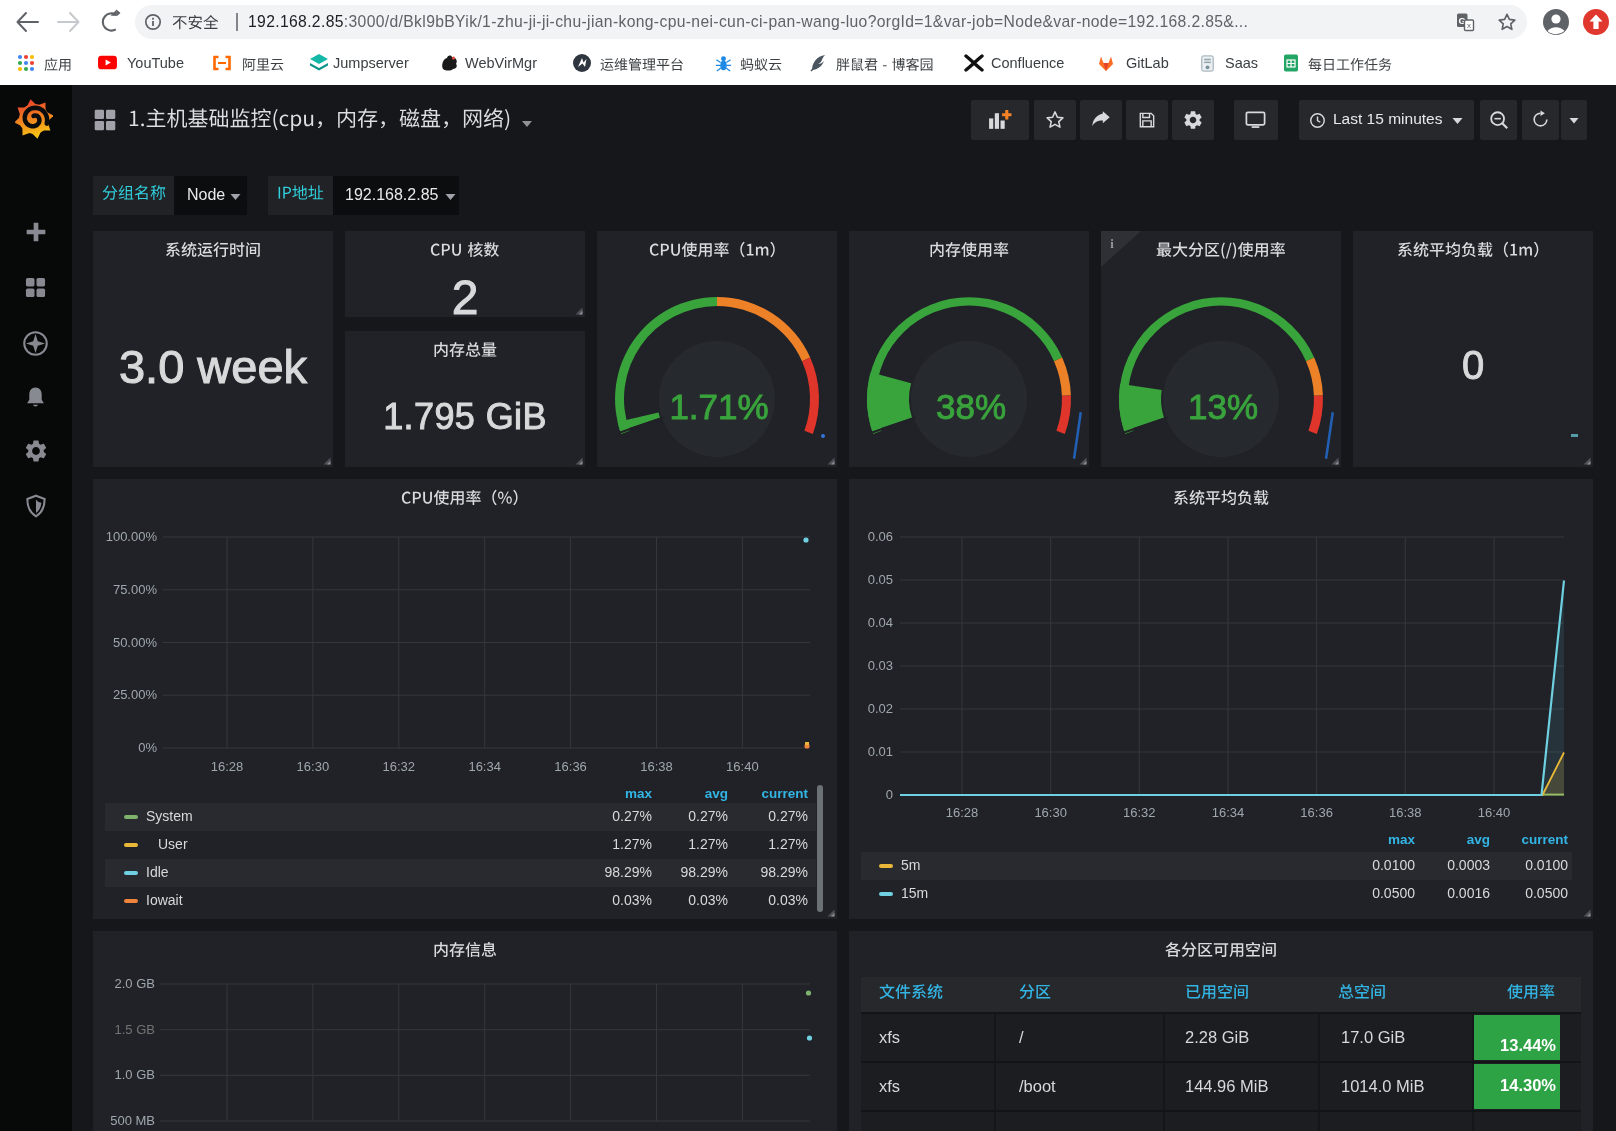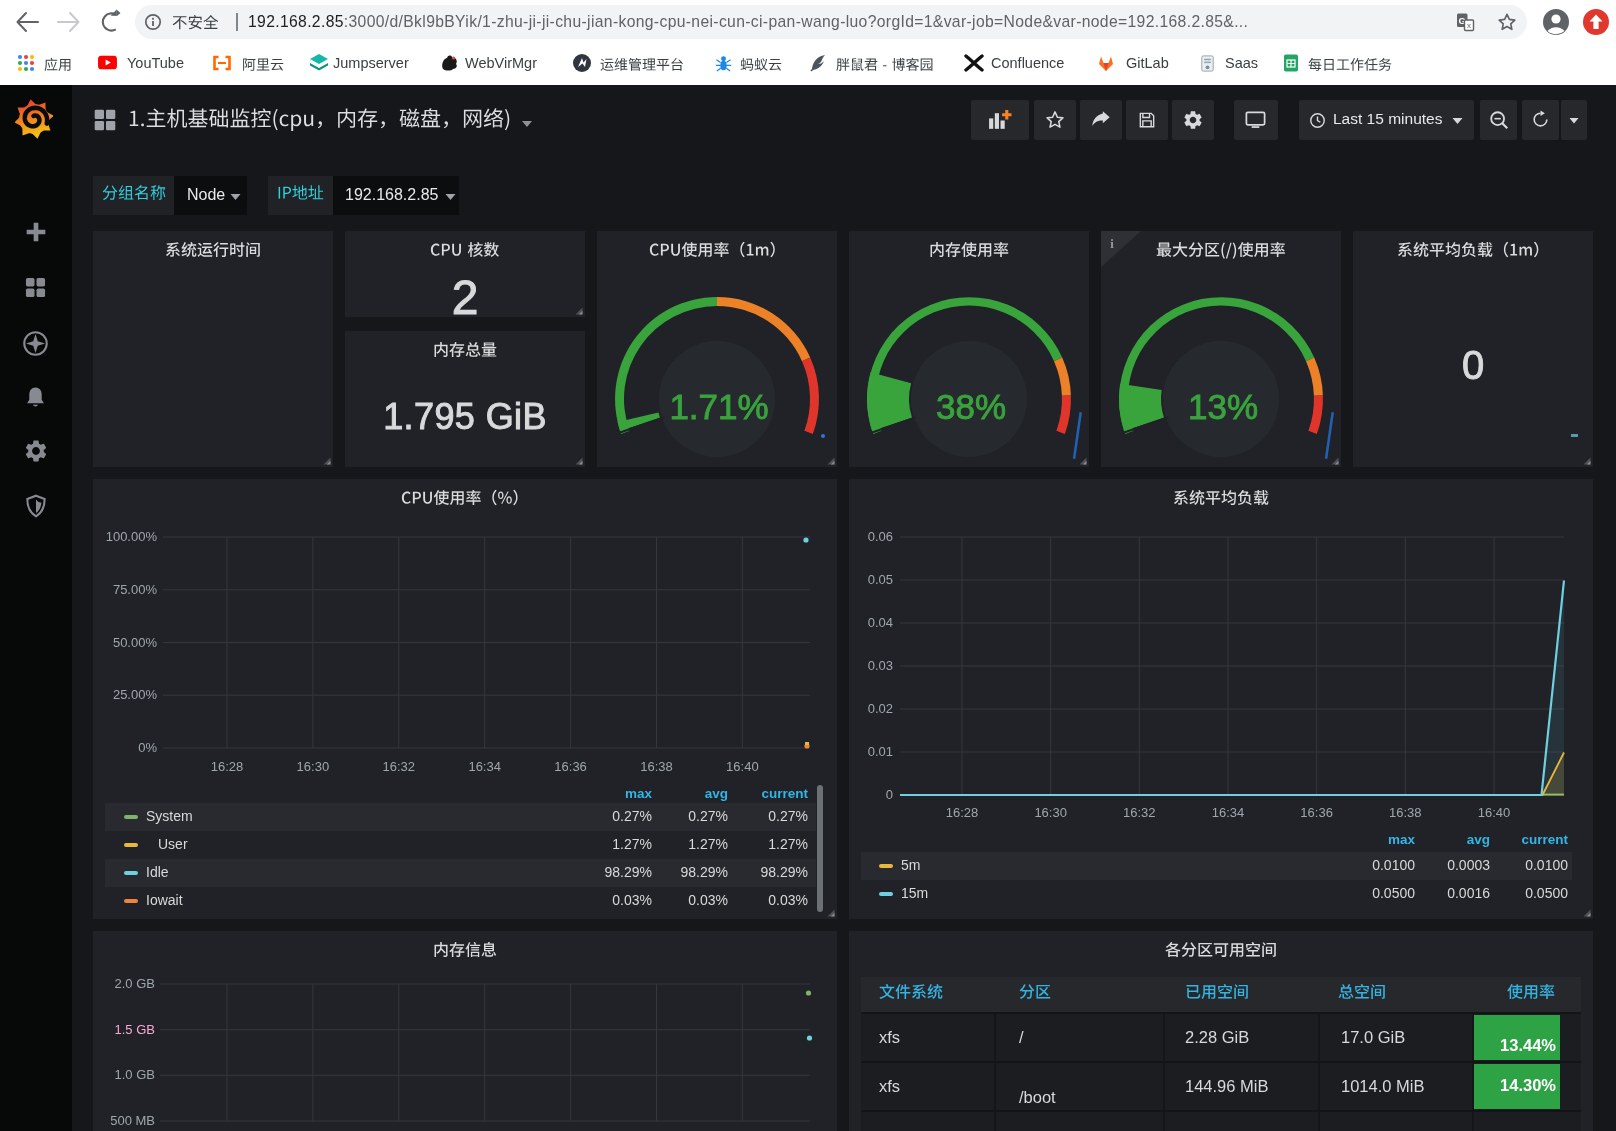--- a/index.html
+++ b/index.html
@@ -440,20 +440,21 @@
           <use href="#g8fd0m" x="2000"></use>
           <use href="#g884cm" x="3000"></use>
           <use href="#g65f6m" x="4000"></use>
           <use href="#g95f4m" x="5000"></use>
         </g>
       </svg></div>
     <svg width="8" height="8" style="position:absolute;left:323px;top:457px">
       <path d="M7.5 0.5 V7.5 H0.5 Z" fill="#4e5156"></path>
       <path d="M7.5 3.8 V7.5 H3.8 Z" fill="#868b90"></path>
     </svg>
+    <div style="position:absolute;left:213px;top:339px;font:400 47px 'Liberation Sans',sans-serif;color:#d8d9da;white-space:nowrap;transform:translateX(-50%);-webkit-text-stroke:1.05px #d8d9da;">3.0 week</div>
     <div style="position:absolute;left:345px;top:231px;width:240px;height:86px;background:#202227"></div>
     <div style="position:absolute;left:430.3px;top:241.2px"><svg width="69" height="20" style="overflow:visible;">
         <g transform="translate(0,14.6) scale(0.016000,-0.016000)" fill="#dadbdd">
           <use href="#g43m" x="0"></use>
           <use href="#g50m" x="646"></use>
           <use href="#g55m" x="1294"></use>
           <use href="#g6838m" x="2337"></use>
           <use href="#g6570m" x="3337"></use>
         </g>
       </svg></div>
@@ -742,21 +743,21 @@
       <line x1="312.9" y1="984.0" x2="312.9" y2="1121.0" stroke="#34373d" stroke-width="1"></line>
       <line x1="398.8" y1="984.0" x2="398.8" y2="1121.0" stroke="#34373d" stroke-width="1"></line>
       <line x1="484.7" y1="984.0" x2="484.7" y2="1121.0" stroke="#34373d" stroke-width="1"></line>
       <line x1="570.6" y1="984.0" x2="570.6" y2="1121.0" stroke="#34373d" stroke-width="1"></line>
       <line x1="656.5" y1="984.0" x2="656.5" y2="1121.0" stroke="#34373d" stroke-width="1"></line>
       <line x1="742.4" y1="984.0" x2="742.4" y2="1121.0" stroke="#34373d" stroke-width="1"></line>
       <circle cx="808.5" cy="993" r="2.6" fill="#7eb26d"></circle>
       <circle cx="809.5" cy="1038" r="2.6" fill="#6ed0e0"></circle>
     </svg>
     <div style="position:absolute;left:155px;top:976px;font:400 13px 'Liberation Sans',sans-serif;color:#9fa7ae;white-space:nowrap;transform:translateX(-100%);">2.0 GB</div>
-    <div style="position:absolute;left:155px;top:1021.7px;font:400 13px 'Liberation Sans',sans-serif;color:#f9a8d4;white-space:nowrap;transform:translateX(-100%);">1.5 GB</div>
+    <div style="position:absolute;left:155px;top:1021.7px;font:400 13px 'Liberation Sans',sans-serif;color:#737373;white-space:nowrap;transform:translateX(-100%);">1.5 GB</div>
     <div style="position:absolute;left:155px;top:1067.3px;font:400 13px 'Liberation Sans',sans-serif;color:#9fa7ae;white-space:nowrap;transform:translateX(-100%);">1.0 GB</div>
     <div style="position:absolute;left:155px;top:1113px;font:400 13px 'Liberation Sans',sans-serif;color:#9fa7ae;white-space:nowrap;transform:translateX(-100%);">500 MB</div>
     <div style="position:absolute;left:849px;top:931px;width:744px;height:200px;background:#202227"></div>
     <div style="position:absolute;left:1165.0px;top:941.2px"><svg width="112" height="20" style="overflow:visible;">
         <g transform="translate(0,14.6) scale(0.016000,-0.016000)" fill="#dadbdd">
           <use href="#g5404m" x="0"></use>
           <use href="#g5206m" x="1000"></use>
           <use href="#g533am" x="2000"></use>
           <use href="#g53efm" x="3000"></use>
           <use href="#g7528m" x="4000"></use>
@@ -813,21 +814,21 @@
     <div style="position:absolute;left:1341px;top:1028px;font:400 16.5px 'Liberation Sans',sans-serif;color:#d8d9da;white-space:nowrap;">17.0 GiB</div>
     <div style="position:absolute;left:1474px;top:1015px;width:86px;height:45px;background:#2ea345"></div>
     <div style="position:absolute;left:1556px;top:1027px;font:700 16.5px 'Liberation Sans',sans-serif;color:#fff;white-space:nowrap;transform:translateX(-100%);margin-top:9px;">13.44%</div>
     <div style="position:absolute;left:861px;top:1061px;width:720px;height:2px;background:#121418"></div>
     <div style="position:absolute;left:861px;top:1063px;width:720px;height:47px;background:#1b1d21"></div>
     <div style="position:absolute;left:994px;top:1063px;width:2px;height:47px;background:#141619"></div>
     <div style="position:absolute;left:1163px;top:1063px;width:2px;height:47px;background:#141619"></div>
     <div style="position:absolute;left:1318px;top:1063px;width:2px;height:47px;background:#141619"></div>
     <div style="position:absolute;left:1472px;top:1063px;width:2px;height:47px;background:#141619"></div>
     <div style="position:absolute;left:879px;top:1077px;font:400 16.5px 'Liberation Sans',sans-serif;color:#d8d9da;white-space:nowrap;">xfs</div>
-    <div style="position:absolute;left:1019px;top:1077px;font:400 16.5px 'Liberation Sans',sans-serif;color:#d8d9da;white-space:nowrap;margin-top:11px;">/boot</div>
+    <div style="position:absolute;left:1019px;top:1077px;font:400 16.5px 'Liberation Sans',sans-serif;color:#d8d9da;white-space:nowrap;">/boot</div>
     <div style="position:absolute;left:1185px;top:1077px;font:400 16.5px 'Liberation Sans',sans-serif;color:#d8d9da;white-space:nowrap;">144.96 MiB</div>
     <div style="position:absolute;left:1341px;top:1077px;font:400 16.5px 'Liberation Sans',sans-serif;color:#d8d9da;white-space:nowrap;">1014.0 MiB</div>
     <div style="position:absolute;left:1474px;top:1064px;width:86px;height:45px;background:#2ea345"></div>
     <div style="position:absolute;left:1556px;top:1076px;font:700 16.5px 'Liberation Sans',sans-serif;color:#fff;white-space:nowrap;transform:translateX(-100%);">14.30%</div>
     <div style="position:absolute;left:861px;top:1110px;width:720px;height:2px;background:#121418"></div>
     <div style="position:absolute;left:861px;top:1112px;width:720px;height:19px;background:#1b1d21"></div>
     <div style="position:absolute;left:994px;top:1112px;width:2px;height:19px;background:#141619"></div>
     <div style="position:absolute;left:1163px;top:1112px;width:2px;height:19px;background:#141619"></div>
     <div style="position:absolute;left:1318px;top:1112px;width:2px;height:19px;background:#141619"></div>
     <div style="position:absolute;left:1472px;top:1112px;width:2px;height:19px;background:#141619"></div>

